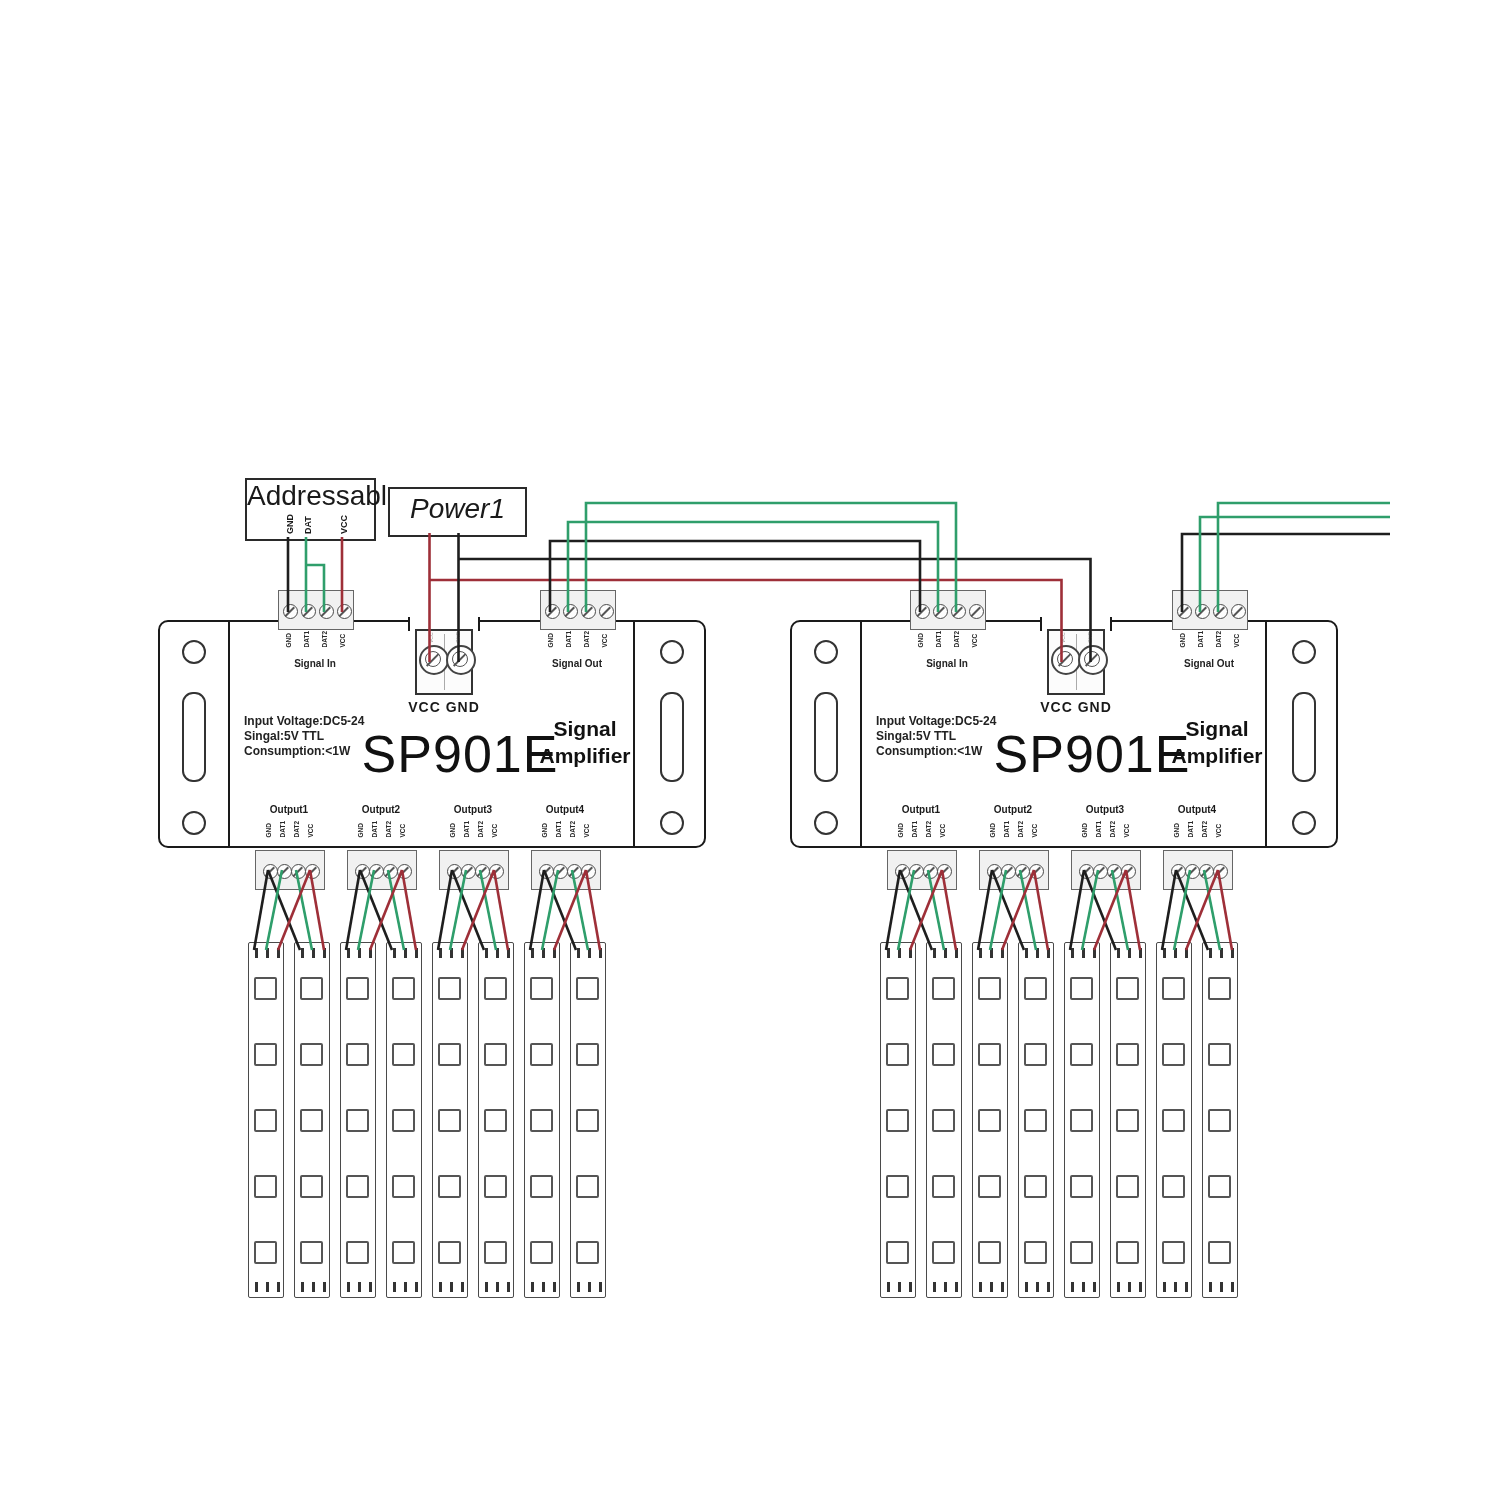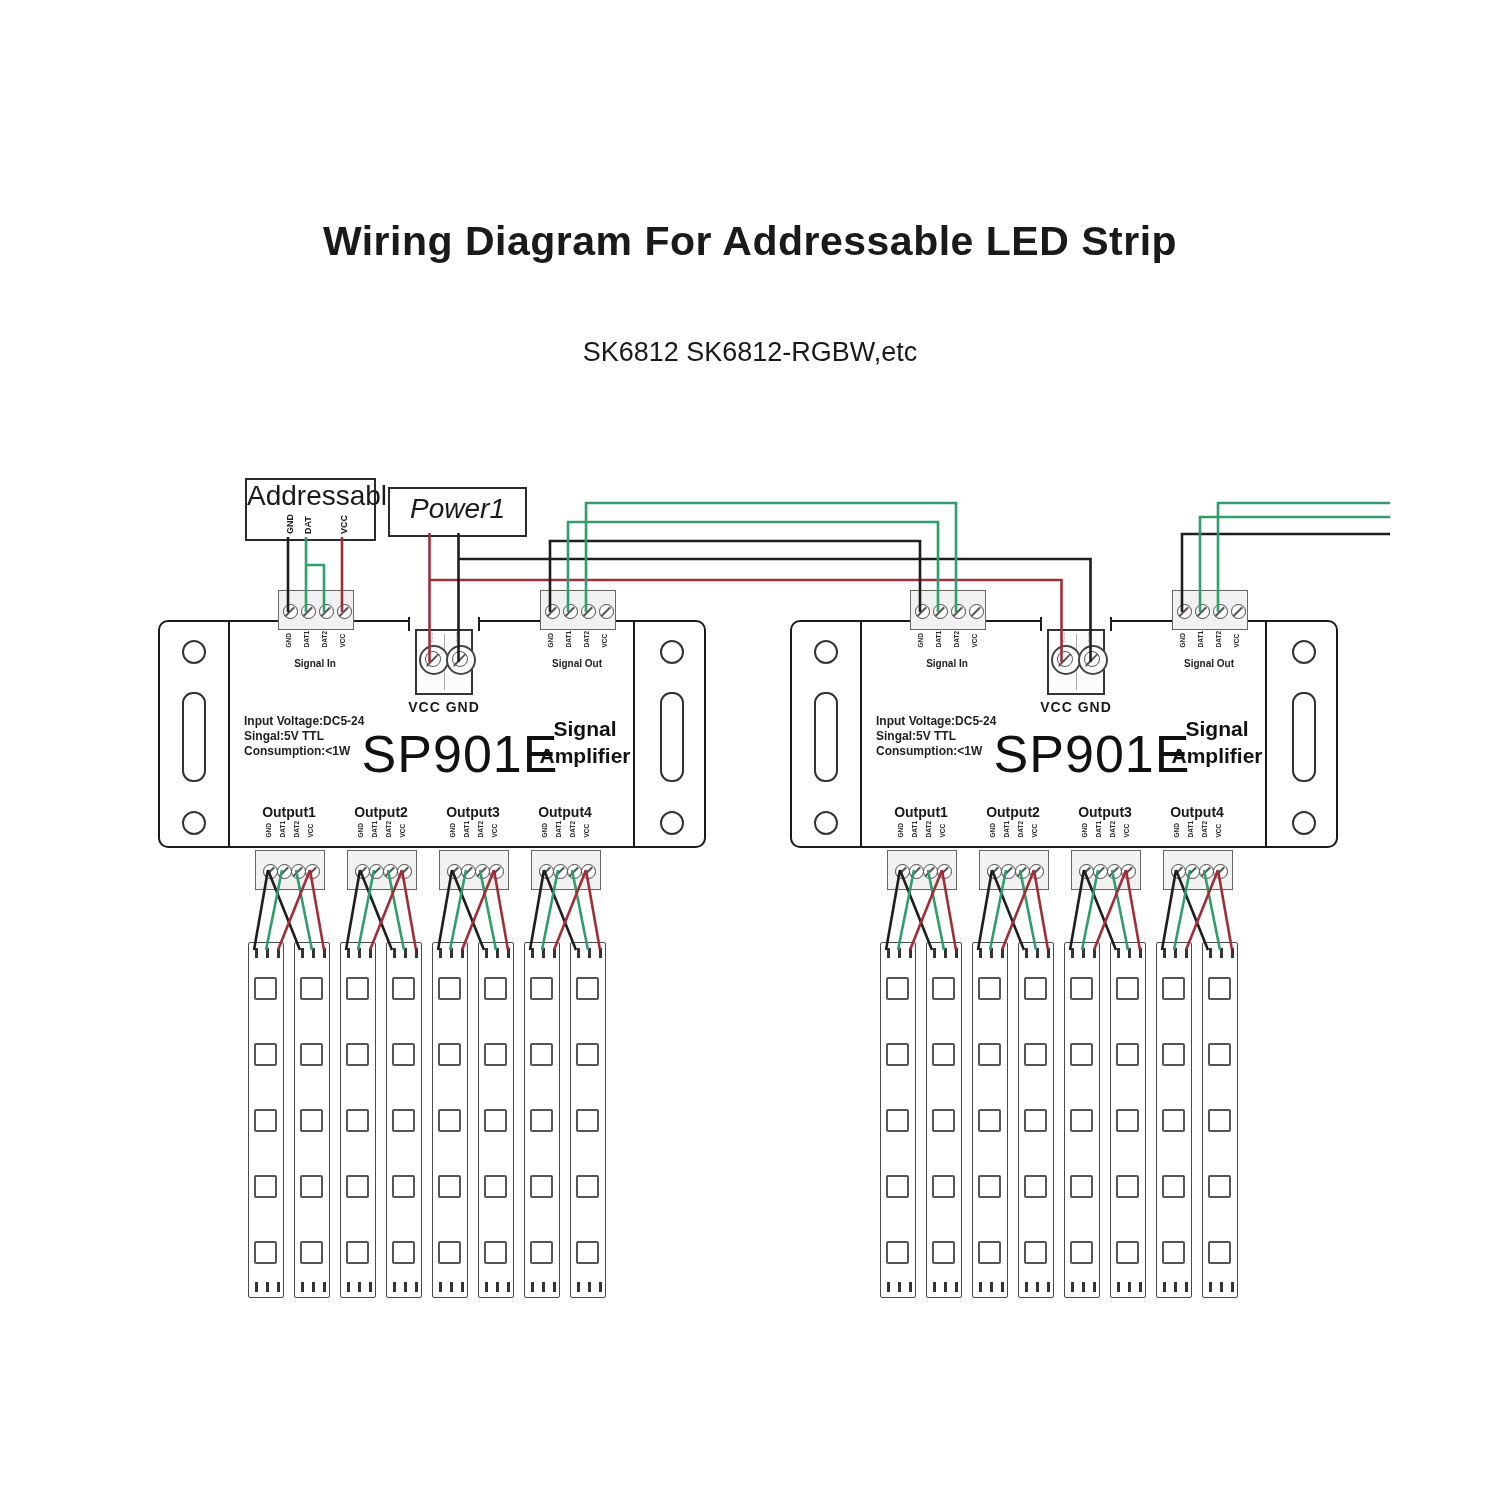--- a/index.html
+++ b/index.html
@@ -61,40 +61,38 @@
              font-size:14px;font-weight:700;letter-spacing:1px;}
   
   .specs{position:absolute;left:86px;top:94px;font-size:12px;font-weight:700;line-height:15px;color:#222;}
   .model{position:absolute;left:178px;top:104px;width:248px;text-align:center;font-size:52px;
          font-weight:400;letter-spacing:1px;color:#111;}
   .dname{position:absolute;left:357px;top:95px;width:140px;text-align:center;font-size:21px;
          font-weight:700;line-height:27px;color:#111;}
   
   .out-group{position:absolute;top:0;width:68px;height:100%;}
   .og1{left:97px;} .og2{left:189px;} .og3{left:281px;} .og4{left:373px;}
-  .out-label{position:absolute;top:184px;width:100%;text-align:center;font-size:14px;font-weight:700;}
+  .out-label{position:absolute;top:184px;width:100%;text-align:center;font-size:10px;font-weight:700;}
   .out-pins{position:absolute;top:200px;left:0;width:68px;height:26px;}
   .out-block{position:absolute;top:230px;left:0;width:68px;height:38px;}
   
   .strip{position:absolute;top:942px;width:36px;height:356px;background:#fff;border:1.5px solid #4a4a4a;
          border-radius:2px;box-sizing:border-box;}
   .pad{position:absolute;width:2.5px;height:10px;background:#333;}
   .led{position:absolute;left:5px;width:23px;height:23px;border:2px solid #555;border-radius:2px;
        background:#fff;box-sizing:border-box;}
   
   #wire-svg{position:absolute;left:0;top:0;z-index:5;pointer-events:none;}
   #wire-svg path{fill:none;stroke-width:2.6px;}
 </style>
 </head>
 <body>
 
 <div id="canvas">
 
-  <div class="title">Wiring Diagram For Addressable LED Strip</div>
-  <div class="subtitle sub2">SK6812 SK6812-RGBW,etc</div>
 
   <div id="controller-box" class="src-box">
     <div class="src-label">Addressable</div>
     <div class="vlabel2" style="left:26px;">GND</div>
     <div class="vlabel2" style="left:44px;">DAT</div>
     <div class="vlabel2" style="left:80px;">VCC</div>
   </div>
 
   <div id="power-box" class="src-box">
     <div class="src-label">Power1</div>

